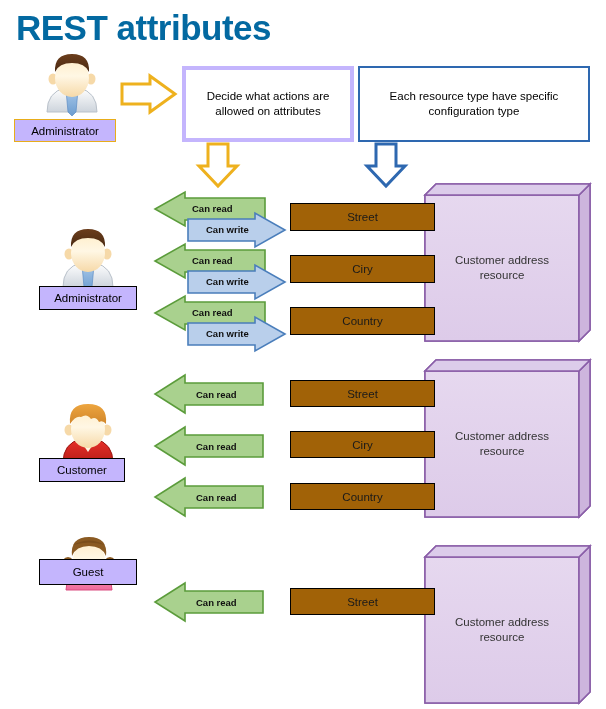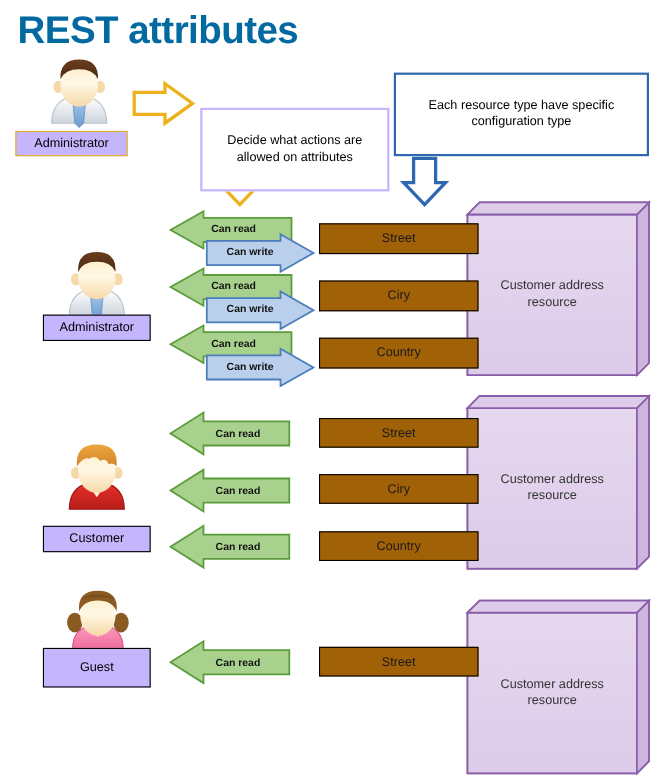--- a/index.html
+++ b/index.html
@@ -36,21 +36,21 @@
     box-sizing: border-box;
     display: flex;
     align-items: center;
     justify-content: center;
     text-align: center;
     font-size: 11.5px;
     line-height: 15px;
     background: #ffffff;
     padding: 3px 6px;
   }
-  .note-yellow { border: 2px solid #c4b5fd; margin-top: 32px; }
+  .note-yellow { border: 4px solid #c4b5fd; }
   .note-blue   { border: 2px solid #2e68b0; }
 
   
   .role-plate {
     box-sizing: border-box;
     display: flex;
     align-items: center;
     justify-content: center;
     font-size: 11.5px;
     background: #c4b5fd;
@@ -251,25 +251,25 @@
   </div>
 
   <div class="abs role-plate plate-yellow" style="left:14px; top:119px; width:102px; height:23px;">
     <span>Administrator</span>
   </div>
 
   <div class="abs role-plate plate-black" style="left:39px; top:286px; width:98px; height:24px;">
     <span>Administrator</span>
   </div>
 
-  <div class="abs role-plate plate-black" style="left:39px; top:478px; width:98px; height:24px;">
+  <div class="abs role-plate plate-black" style="left:39px; top:458px; width:86px; height:24px;">
     <span>Customer</span>
   </div>
 
-  <div class="abs role-plate plate-black" style="left:39px; top:589px; width:98px; height:36px;text-align:right;">
+  <div class="abs role-plate plate-black" style="left:39px; top:559px; width:98px; height:26px;text-align:right;">
     <span>Guest</span>
   </div>
 
   <div class="abs perm-label" style="left:192px; top:204px;">Can read</div>
   <div class="abs perm-label" style="left:206px; top:225px;">Can write</div>
 
   <div class="abs perm-label" style="left:192px; top:256px;">Can read</div>
   <div class="abs perm-label" style="left:206px; top:277px;">Can write</div>
 
   <div class="abs perm-label" style="left:192px; top:308px;">Can read</div>

